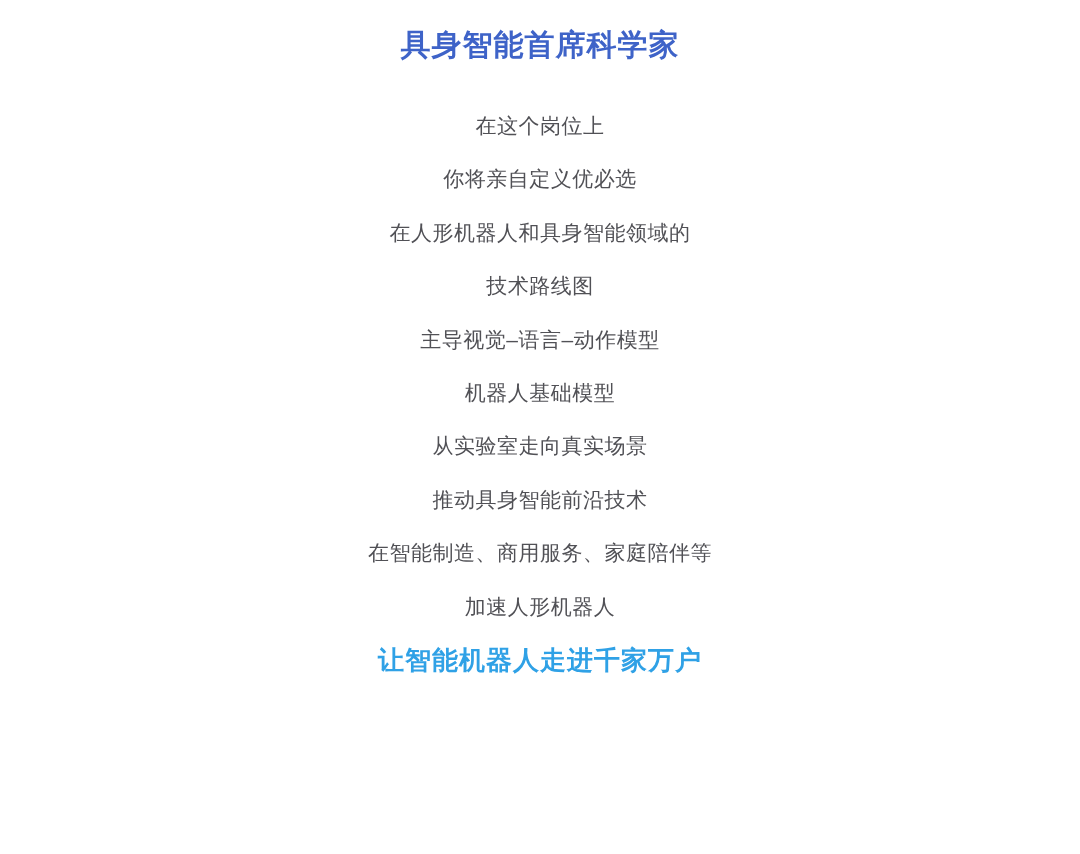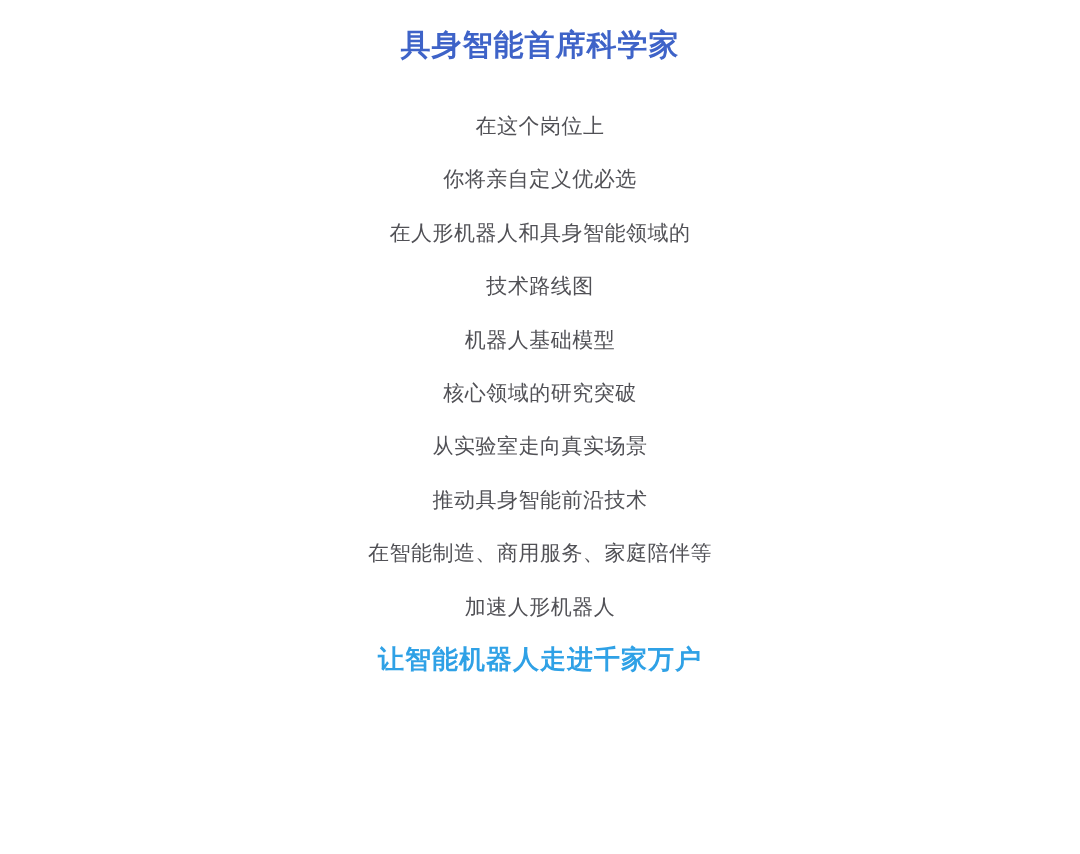--- a/index.html
+++ b/index.html
@@ -39,34 +39,33 @@
     color: #515156;
     letter-spacing: 0.5px;
   }
   .highlight {
     margin: 0;
     font-size: 26px;
     line-height: 54px;
     font-weight: 700;
     color: #2FA1E6;
     letter-spacing: 1px;
-    font-family: Liberation Serif, serif;
   }
 </style>
 </head>
 <body>
 
 <div class="page">
   <h1 class="title">具身智能首席科学家</h1>
   <div class="body-block">
     <p class="line">在这个岗位上</p>
     <p class="line">你将亲自定义优必选</p>
     <p class="line">在人形机器人和具身智能领域的</p>
     <p class="line">技术路线图</p>
+    <p class="line">主导视觉–语言–动作模型</p>
     <p class="line">机器人基础模型</p>
-    <p class="line">核心领域的研究突破</p>
     <p class="line">从实验室走向真实场景</p>
     <p class="line">推动具身智能前沿技术</p>
     <p class="line">在智能制造、商用服务、家庭陪伴等</p>
     <p class="line">加速人形机器人</p>
   </div>
   <p class="highlight">让智能机器人走进千家万户</p>
 </div>
 
 </body></html>

